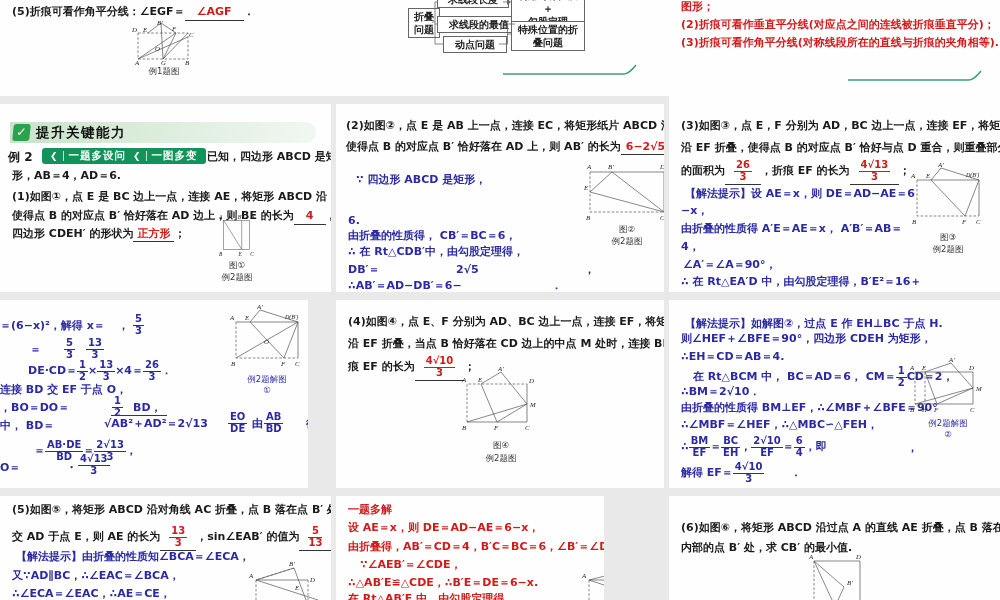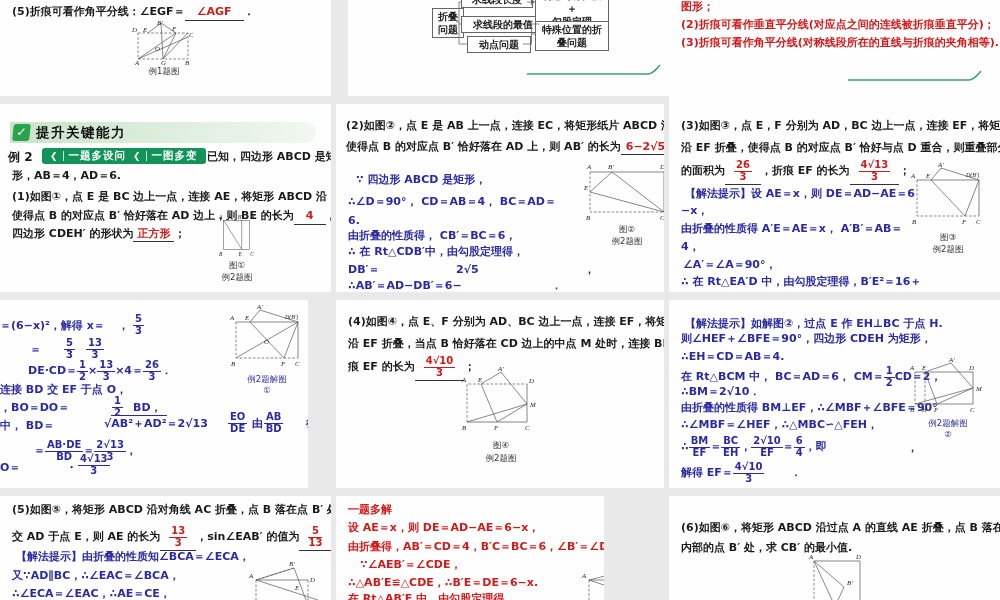--- a/index.html
+++ b/index.html
@@ -50,21 +50,21 @@
     <text x="44" y="11">F</text>
     <text x="61" y="17">C</text>
     <text x="27" y="31">O</text>
     <text x="7" y="45">A</text>
     <text x="33" y="45">G</text>
     <text x="57" y="45">B</text>
   </svg>
   <div class="cap" style="left:128px;top:66px;width:72px">例1题图</div>
 </div>
 
-<div class="panel" style="left:348px;top:0;width:368px;height:96px">
+<div class="panel" style="left:324px;top:0;width:368px;height:96px">
   <div class="fbox" style="left:84px;top:8px;width:24px"><span>折叠</span><br><span>问题</span></div>
   <div class="fbox" style="left:113px;top:-9px;width:64px">求线段长度</div>
   <div class="fbox" style="left:113px;top:16px;width:76px">求线段的最值</div>
   <div class="fbox" style="left:119px;top:36px;width:56px">动点问题</div>
   <div class="fbox" style="left:187px;top:-13px;width:66px"><span>利用对称性质＋</span><br><span>勾股定理</span></div>
   <div class="fbox" style="left:187px;top:21px;width:66px"><span>特殊位置的折</span><br><span>叠问题</span></div>
   <svg style="position:absolute;left:0;top:0" width="328" height="96">
     <g stroke="#666" fill="none" stroke-width="0.8">
       <path d="M108 22 H111 M111 2 V44 M111 2 H113 M111 24 H113 M111 44 H119"></path>
       <path d="M179 2 H183 M191 24 H183.5 M175 44 H183.5 M183.5 24 V44 M183.5 34 H187"></path>
@@ -117,21 +117,20 @@
     <text x="41" y="53">C</text>
   </svg>
   <div class="cap" style="left:213px;top:156px;width:48px">图①</div>
   <div class="cap" style="left:203px;top:168px;width:68px">例2题图</div>
 </div>
 
 <div class="panel" style="left:336px;top:104px;width:328px;height:188px">
   <span class="t" style="left:10px;top:16px">(2)如图②，点 E 是 AB 上一点，连接 EC，将矩形纸片 ABCD 沿 EC 折叠，</span>
   <span class="t" style="left:10px;top:37px"><span>使得点 B 的对应点 B′ 恰好落在 AD 上，则 AB′ 的长为</span><span class="ul" style="padding:0 5px">6−2√5</span></span>
   <span class="t bl" style="left:20px;top:70px">∵ 四边形 ABCD 是矩形，</span>
-  <span class="t bl" style="left:12px;top:92px">∴∠D＝90°， CD＝AB＝4， BC＝AD＝</span>
   <span class="t bl" style="left:12px;top:111px">6.</span>
   <span class="t bl" style="left:12px;top:126px">由折叠的性质得， CB′＝BC＝6，</span>
   <span class="t bl" style="left:12px;top:142px">∴ 在 Rt△CDB′中，由勾股定理得，</span>
   <span class="t bl" style="left:12px;top:160px"><span>DB′＝</span></span>
   <span class="t bl" style="left:120px;top:160px">2√5</span>
   <span class="t bl" style="left:248px;top:160px">，</span>
   <span class="t bl" style="left:12px;top:176px">∴AB′＝AD−DB′＝6−</span>
   <span class="t bl" style="left:215px;top:176px">．</span>
   <svg class="fig" style="position:absolute;left:248px;top:56px" width="86" height="62" viewBox="0 0 86 62">
     <path d="M6 12 H80 V52"></path>
@@ -233,21 +232,21 @@
     <text x="64" y="64">C</text>
   </svg>
   <div class="cap" style="left:125px;top:140px;width:80px">图④</div>
   <div class="cap" style="left:125px;top:153px;width:80px">例2题图</div>
 </div>
 
 <div class="panel" style="left:669px;top:300px;width:331px;height:188px">
   <span class="t bl" style="left:16px;top:18px">【解法提示】如解图②，过点 E 作 EH⊥BC 于点 H.</span>
   <span class="t bl" style="left:12px;top:33px">则∠HEF＋∠BFE＝90°，四边形 CDEH 为矩形，</span>
   <span class="t bl" style="left:12px;top:51px">∴EH＝CD＝AB＝4.</span>
-  <span class="t bl" style="left:12px;top:66px"><span>在 Rt△BCM 中， BC＝AD＝6， CM＝</span><span class="fr"><span class="n">1</span><span class="d">2</span></span><span>CD＝2，</span></span>
+  <span class="t bl" style="left:24px;top:66px"><span>在 Rt△BCM 中， BC＝AD＝6， CM＝</span><span class="fr"><span class="n">1</span><span class="d">2</span></span><span>CD＝2，</span></span>
   <span class="t bl" style="left:12px;top:86px">∴BM＝2√10．</span>
   <span class="t bl" style="left:12px;top:102px">由折叠的性质得 BM⊥EF，∴∠MBF＋∠BFE＝90°</span>
   <span class="t bl" style="left:12px;top:119px">∴∠MBF＝∠HEF，∴△MBC∽△FEH，</span>
   <span class="t bl" style="left:12px;top:136px"><span>∴</span><span class="fr"><span class="n">BM</span><span class="d">EF</span></span><span>＝</span><span class="fr"><span class="n">BC</span><span class="d">EH</span></span><span>，</span><span class="fr"><span class="n">2√10</span><span class="d">EF</span></span><span>＝</span><span class="fr"><span class="n">6</span><span class="d">4</span></span><span>，即</span></span>
   <span class="t bl" style="left:238px;top:142px">，</span>
   <span class="t bl" style="left:12px;top:162px"><span>解得 EF＝</span><span class="fr"><span class="n">4√10</span><span class="d">3</span></span><span style="margin-left:26px">．</span></span>
   <svg class="fig" style="position:absolute;left:240px;top:58px" width="78" height="58" viewBox="0 0 78 58">
     <path d="M6 14 H64 V46 H6"></path>
     <path class="dsh" d="M6 14 V46 M16 14 V46"></path>
     <path d="M16 14 L28 46 M28 46 L64 30 M6 46 L64 30 M16 14 L42 5 L64 30"></path>

